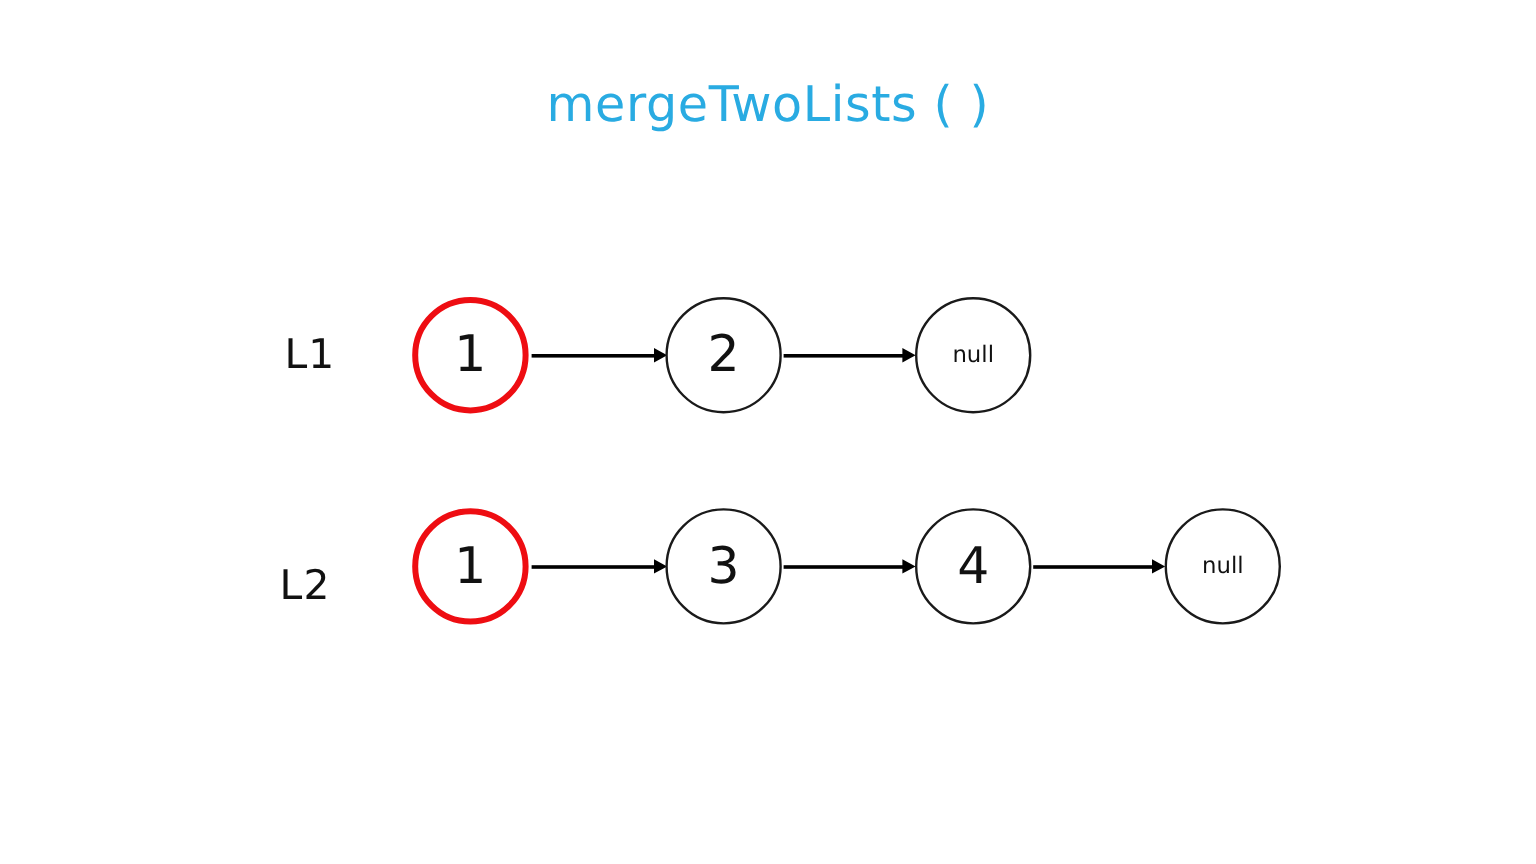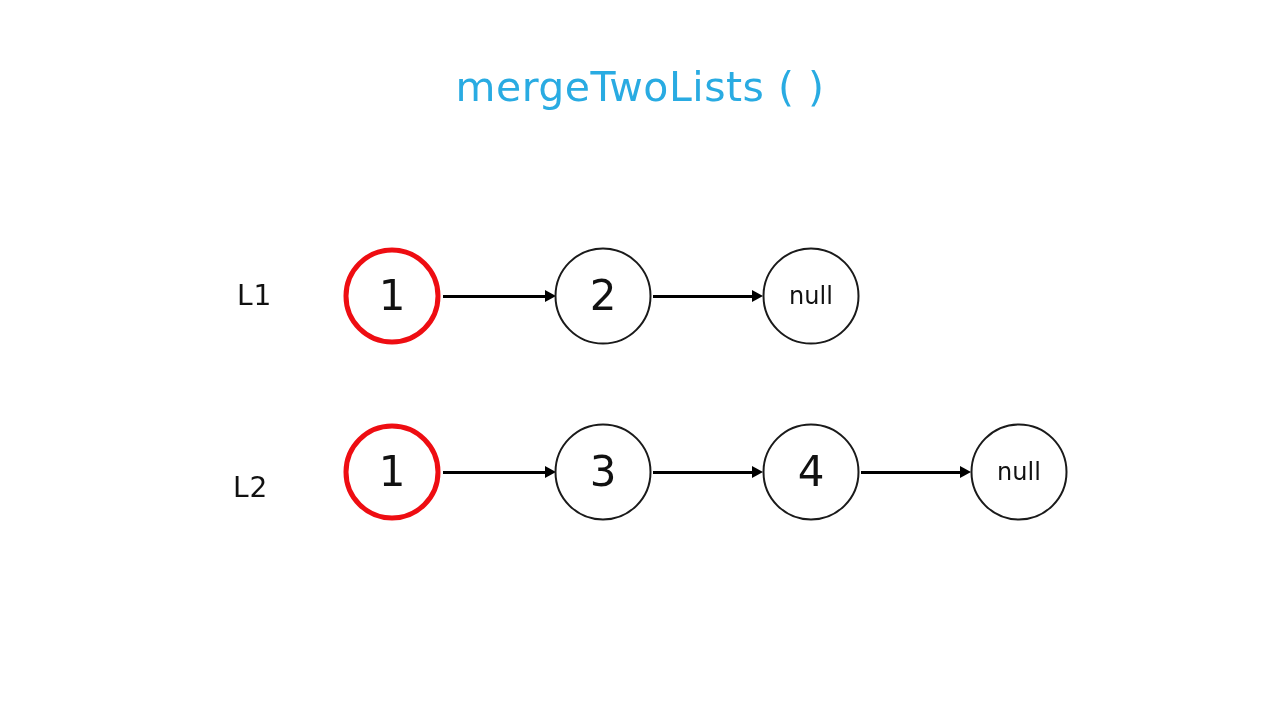--- a/index.html
+++ b/index.html
@@ -43,21 +43,21 @@
   .list-row {
     position: absolute;
     left: 0;
     width: 1280px;
     height: 0;
   }
 
   .list-label {
     position: absolute;
     font-family: "DejaVu Sans", sans-serif;
-    font-size: 28px;
+    font-size: 34px;
     font-weight: 400;
     color: #111111;
     line-height: 38px;
     letter-spacing: 1px;
     white-space: pre;
     transform: translate(0, -50%);
   }
 
   
   .node {
@@ -81,21 +81,21 @@
     color: #111111;
     line-height: 1;
     white-space: pre;
     user-select: none;
   }
   .node-label.big {
     font-size: 42px;
     margin-top: -2px;
   }
   .node-label.small {
-    font-size: 24px;
+    font-size: 19px;
     margin-top: -1px;
   }
 
   
   .arrow {
     position: absolute;
     height: 0;
     transform: translate(0, -50%);
   }
   .arrow .shaft {

